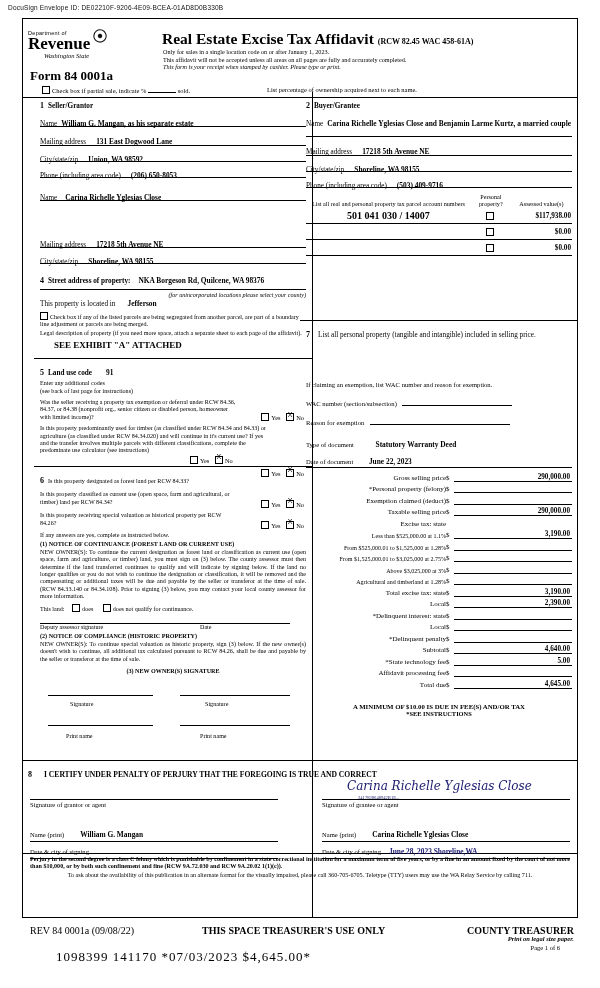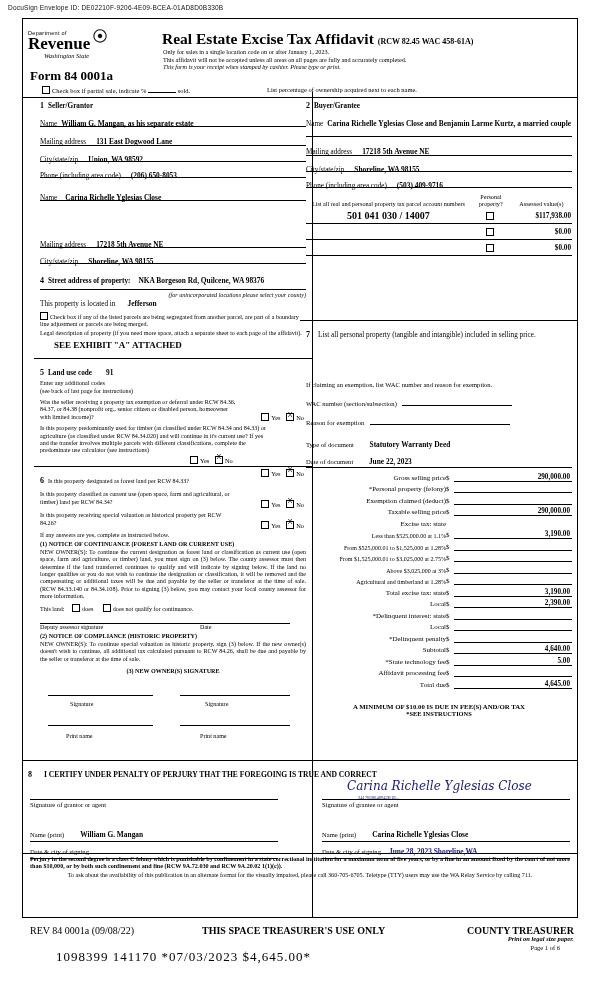--- a/index.html
+++ b/index.html
@@ -297,21 +297,21 @@
         <div class="sm" style="margin-top:8px;">
           <span>WAC number (section/subsection)</span>
           <span class="u" style="width:110px;margin-left:4px;"></span>
         </div>
         <div class="sm" style="margin-top:8px;">
           <span>Reason for exemption</span>
           <span class="u" style="width:140px;margin-left:4px;"></span>
         </div>
         <div class="sm" style="margin-top:14px;">
           <span>Type of document</span>
-          <span class="val" style="margin-left:14px;">Statutory Warranty Deed</span>
+          <span class="val" style="margin-left:20px;">Statutory Warranty Deed</span>
         </div>
         <div class="sm" style="margin-top:8px;border-bottom:.8px solid #000;padding-bottom:1px;">
           <span>Date of document</span>
           <span class="val" style="margin-left:14px;">June 22, 2023</span>
         </div>
 
         <div style="margin-top:2px;">
           <div class="mrow">
             <span class="mlab">Gross selling price</span>
             <span class="mdol">$</span>

